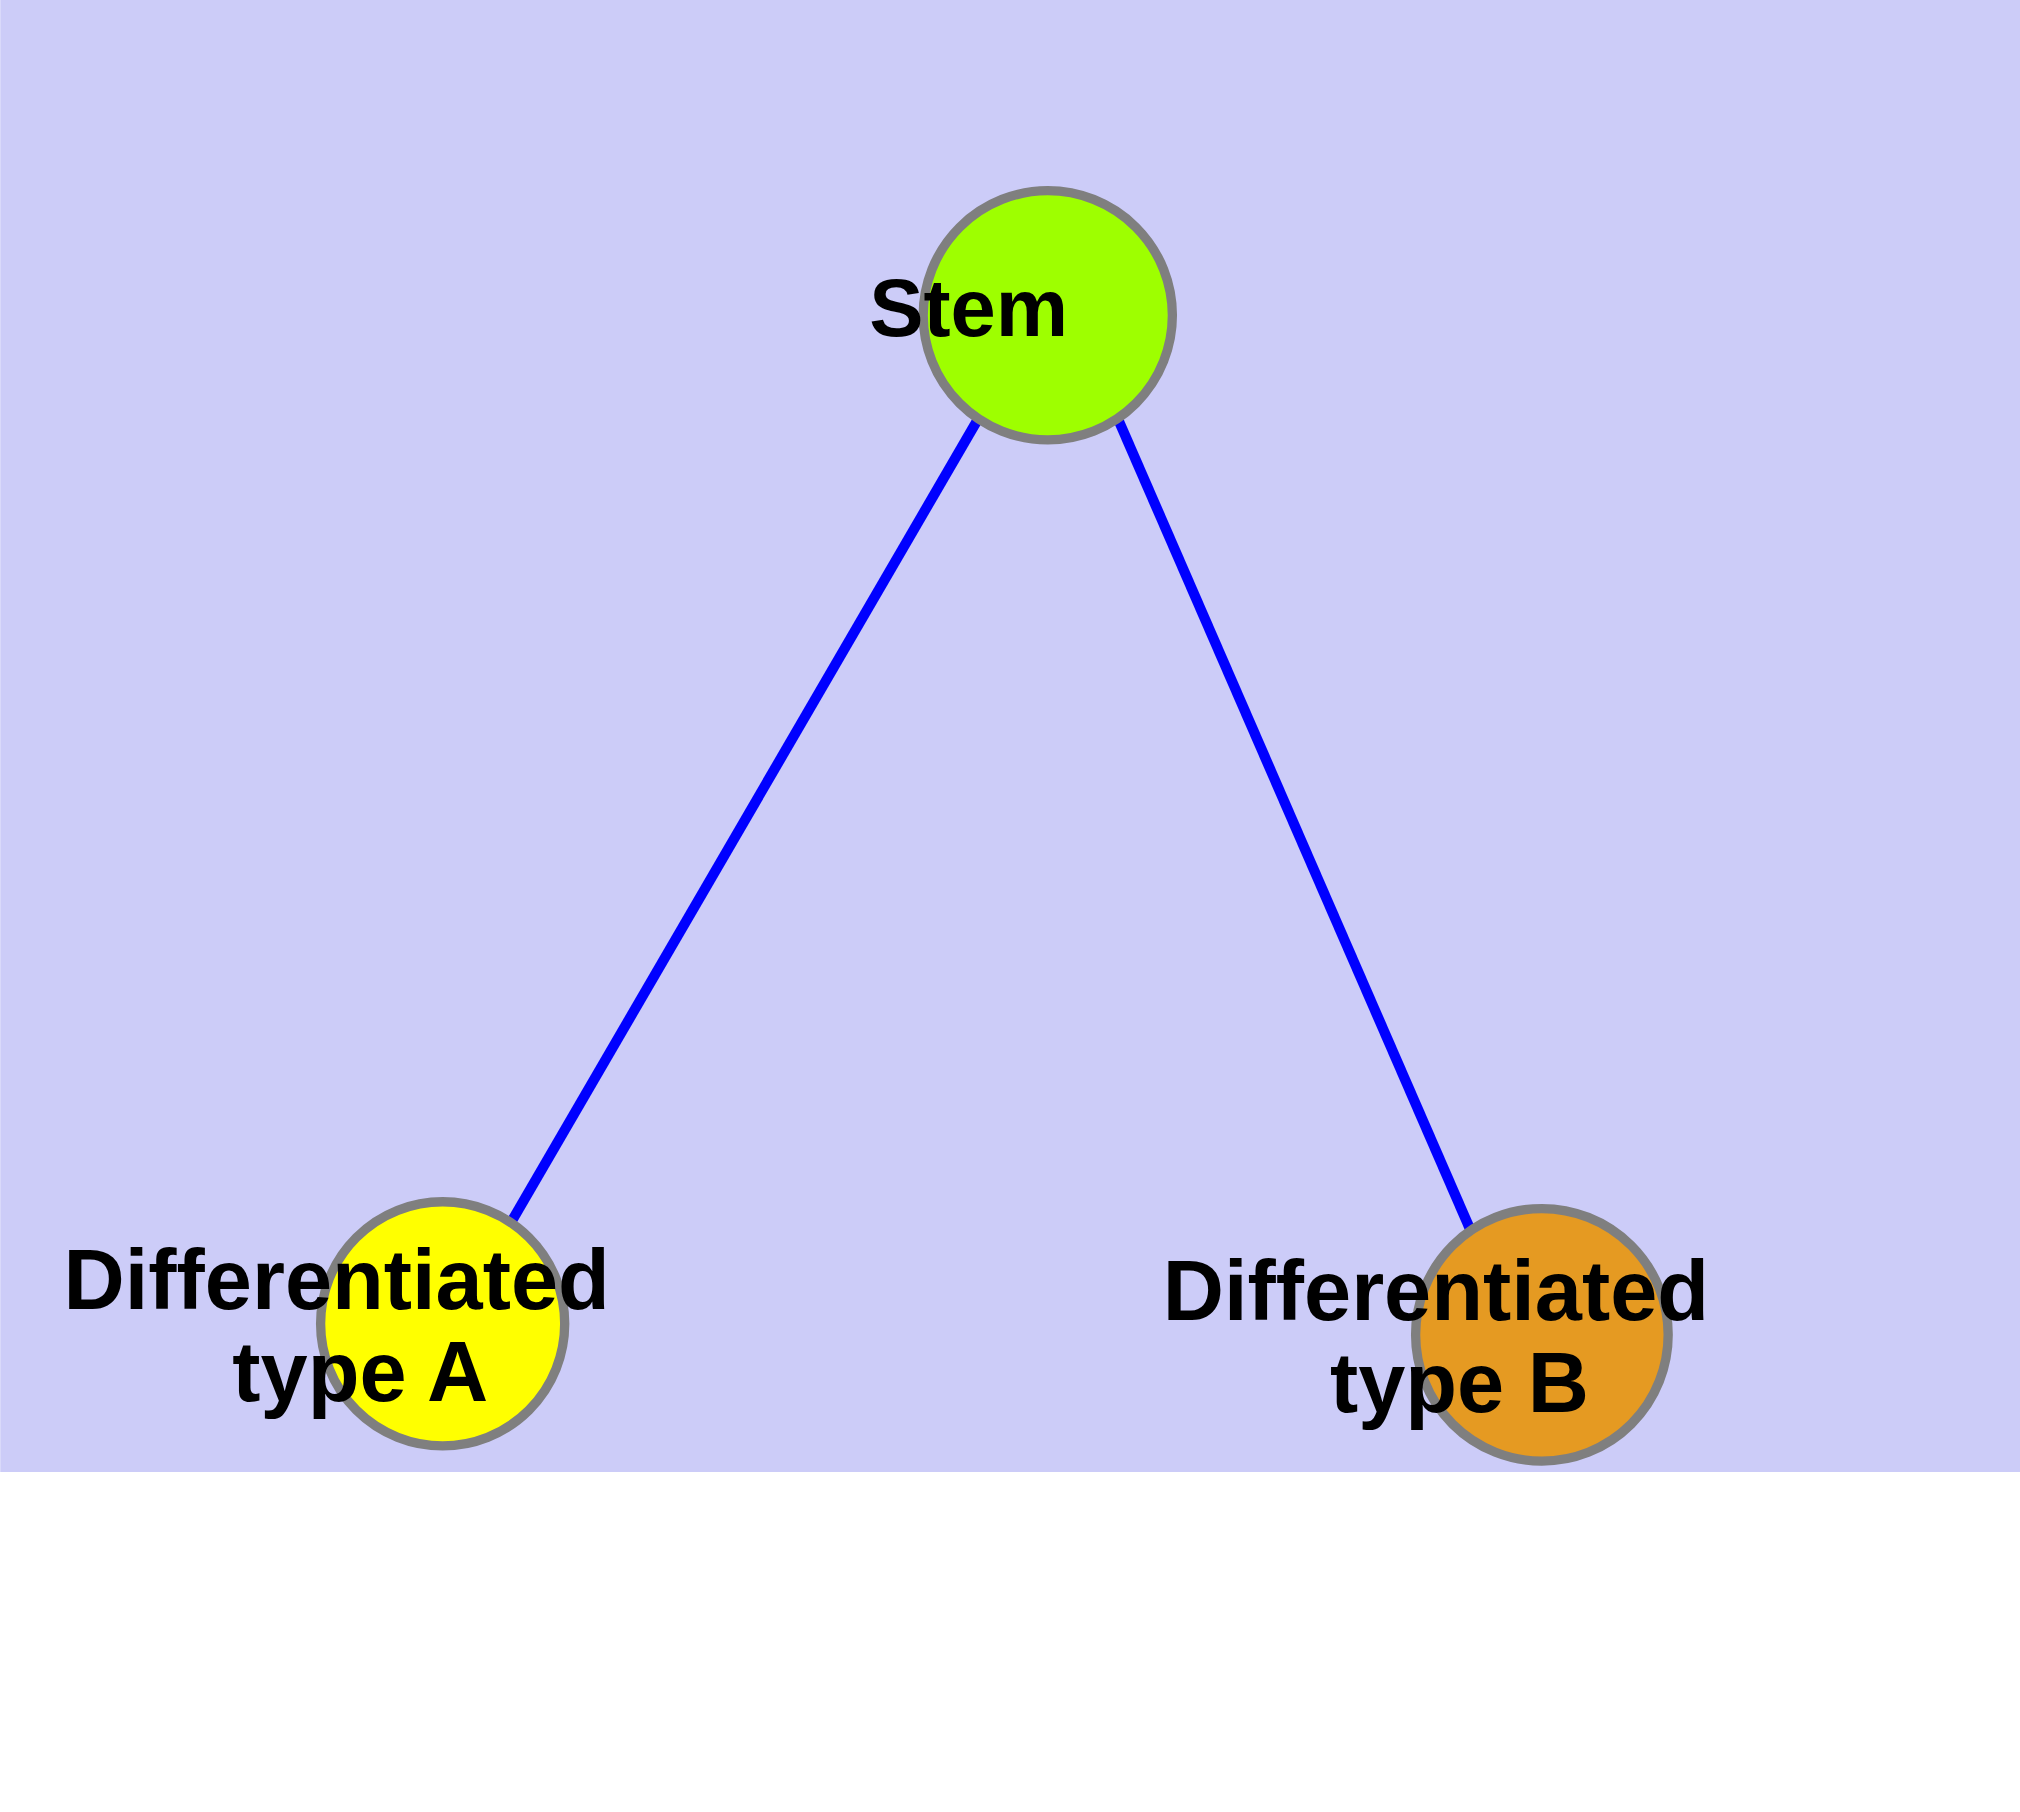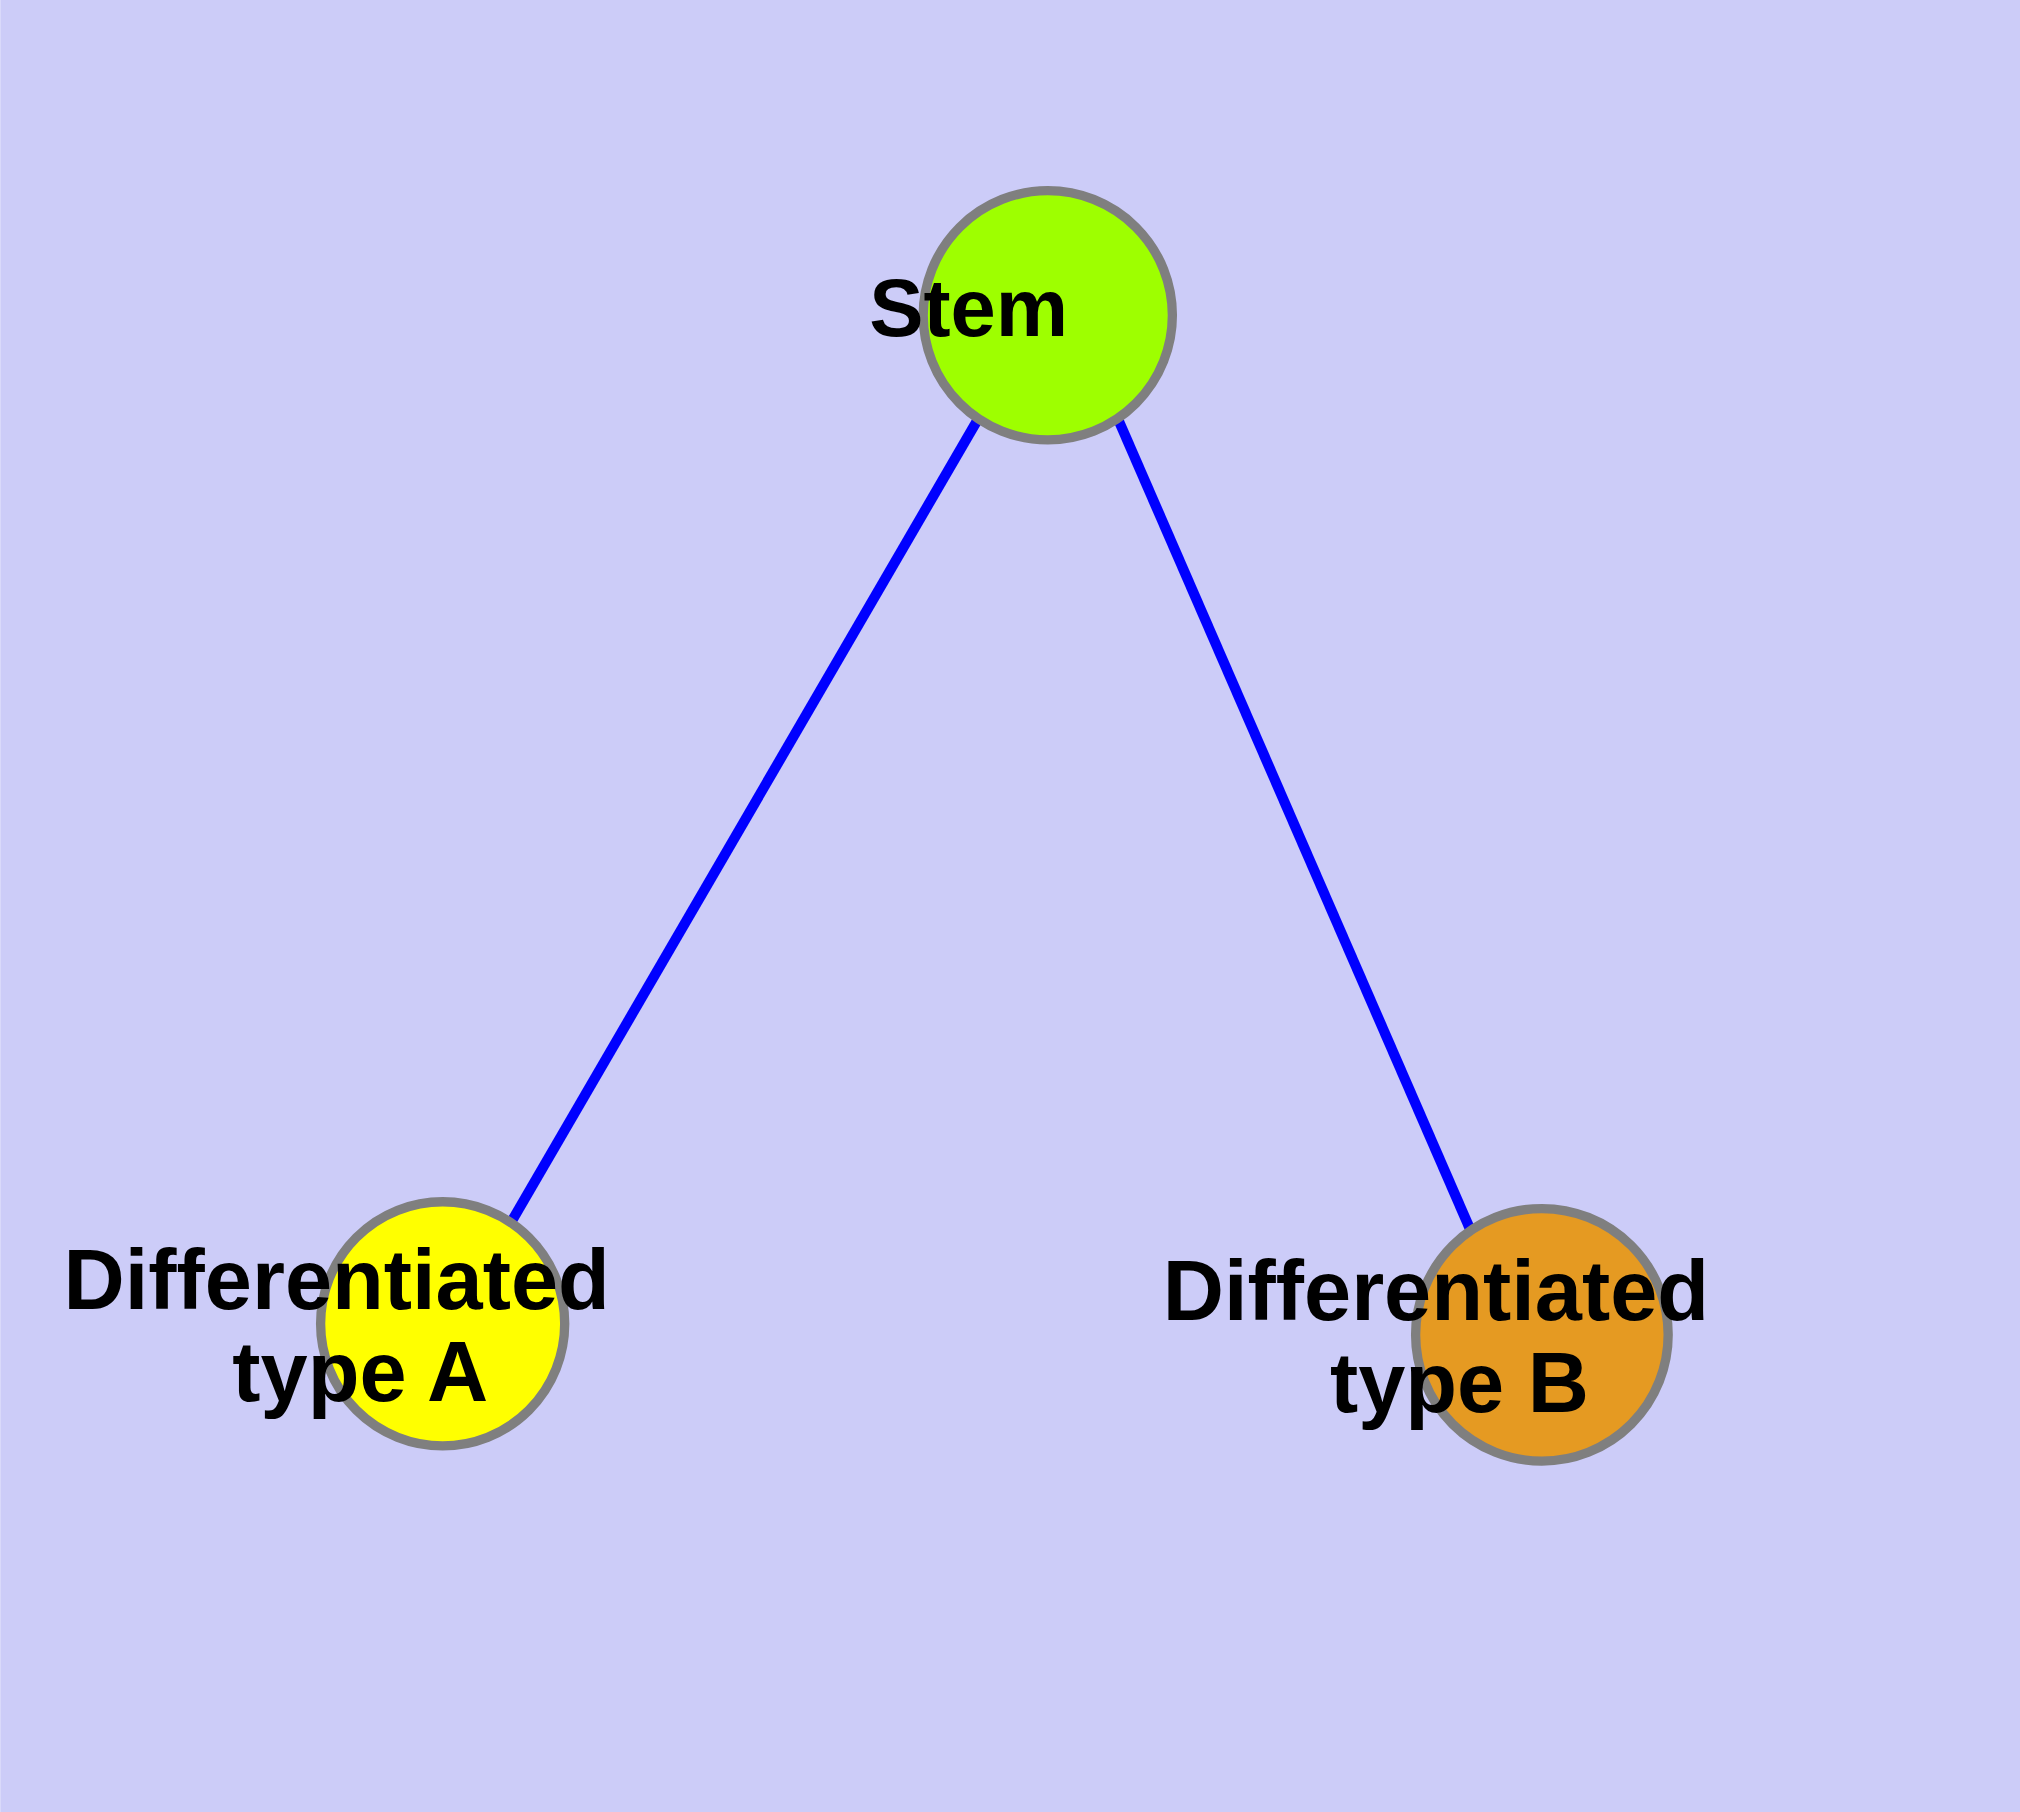--- a/index.html
+++ b/index.html
@@ -42,21 +42,21 @@
   .label-stem {
     font-size: 96px;
   }
   .label-leaf {
     font-size: 100px;
   }
 </style>
 </head>
 <body>
 
-<div id="canvas" style="width: 2021px; height: 1812px; text-decoration: underline;">
+<div id="canvas" style="width: 2021px; height: 1472px; text-decoration: underline;">
   <svg id="graph-svg" viewBox="0 0 2384 2138">
 
     <rect id="bg-rect" x="0" y="0" width="2384" height="2138" fill="#ccccf8"></rect>
 
     <g>
       <line id="edge-0" class="edge-line" x1="1154" y1="494" x2="604" y2="1440" stroke="#0000ff" stroke-width="12"></line>
       <line id="edge-1" class="edge-line" x1="1320" y1="497" x2="1735" y2="1452" stroke="#0000ff" stroke-width="12"></line>
     </g>
 
     <g>

